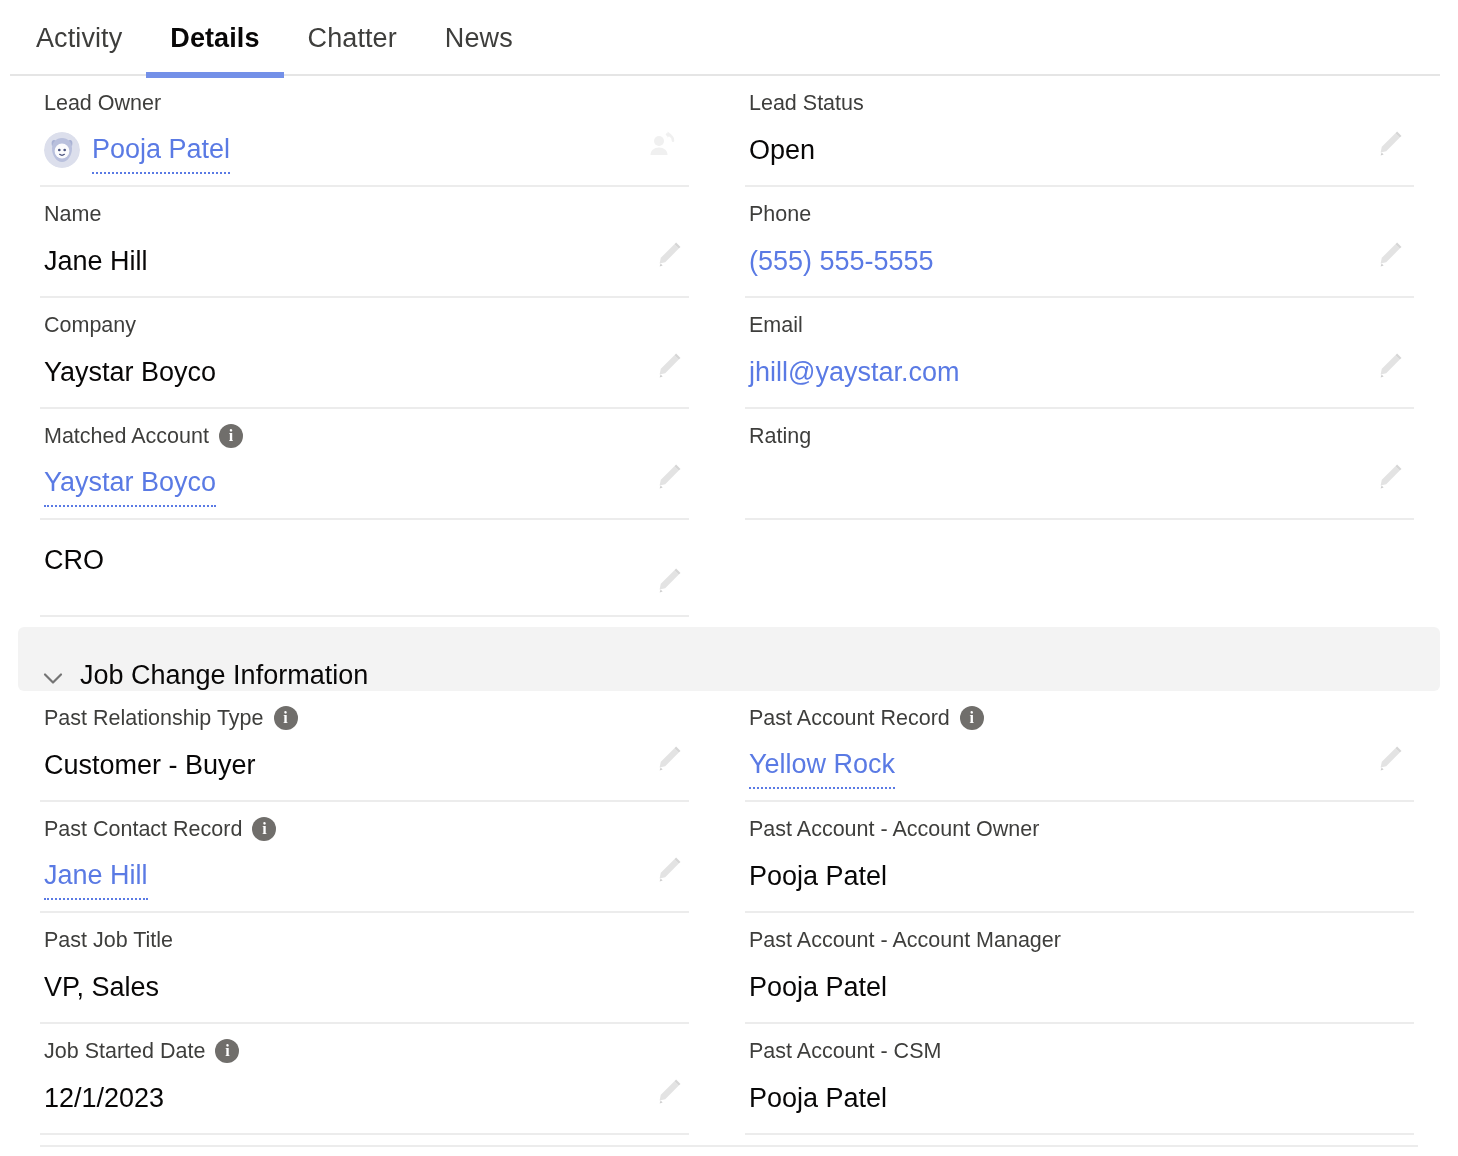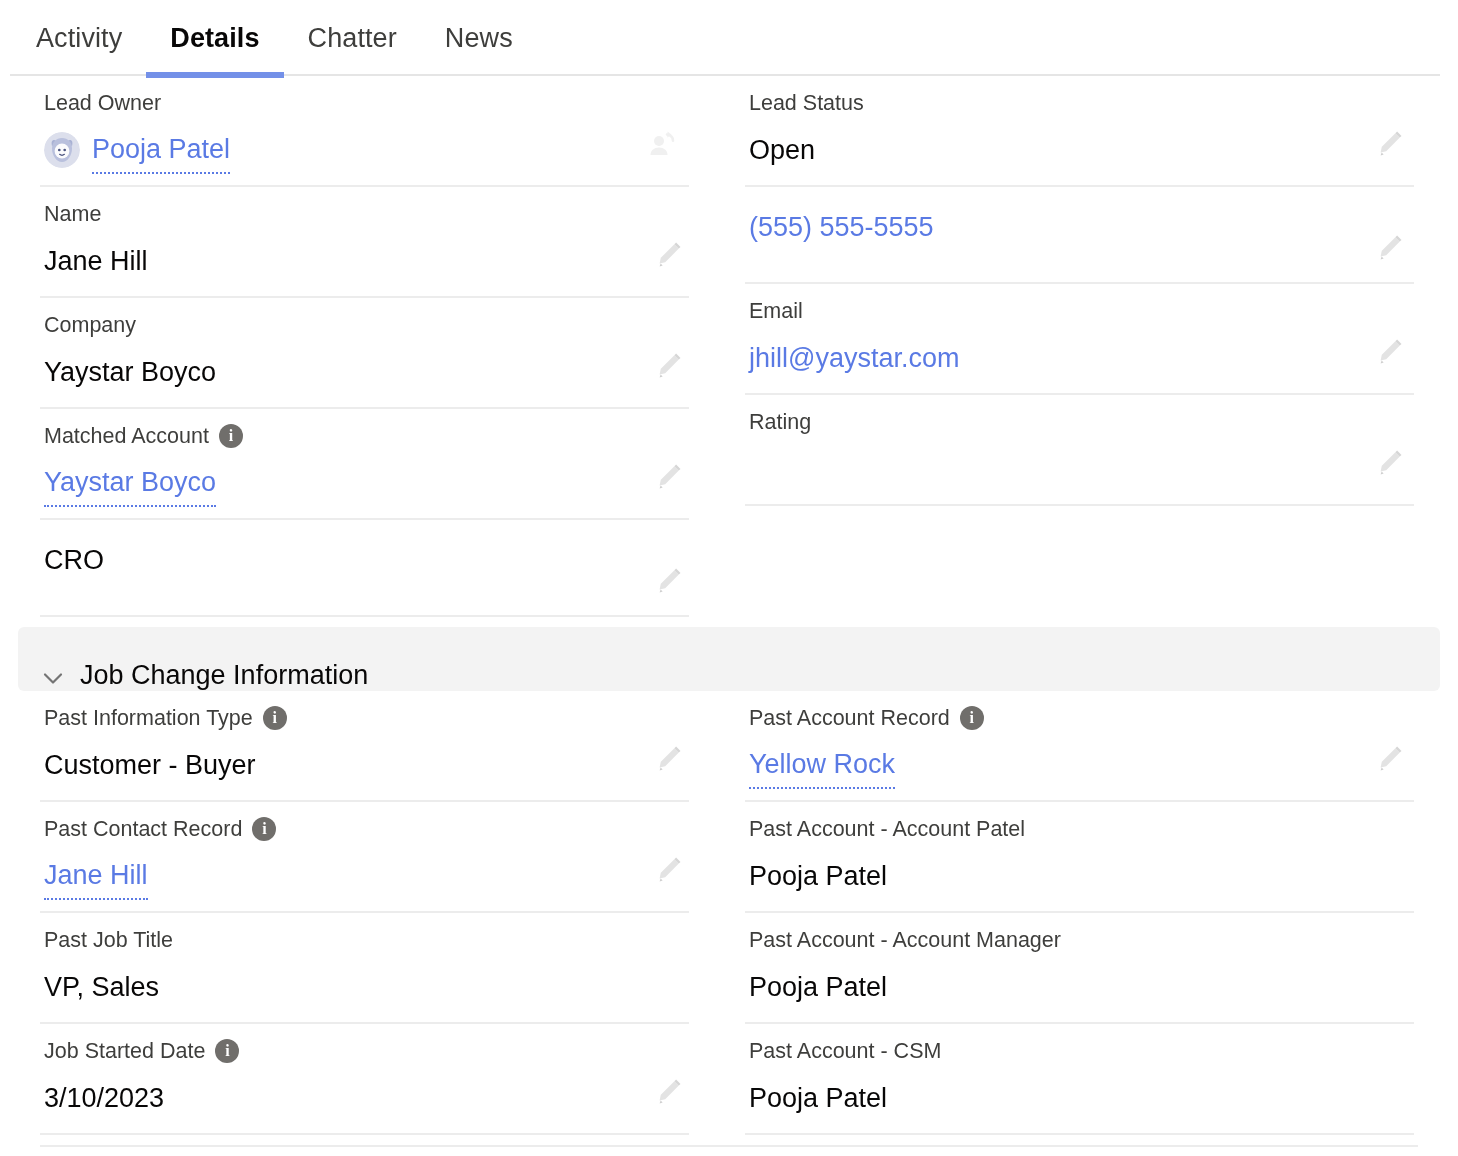--- a/index.html
+++ b/index.html
@@ -316,20 +316,23 @@
       <span class="pencil">
         <svg viewBox="0 0 30 30" width="30" height="30" aria-hidden="true">
           <path d="M21.4 4.2l4.4 4.4-13.6 13.6-5.6 1.2 1.2-5.6z" fill="#e3e3e3"></path>
           <path d="M7.6 23.4l-1.0 3.0 3.0-1.0z" fill="#cfcfcf"></path>
           <path d="M21.4 4.2l4.4 4.4 1.7-1.7-4.4-4.4z" fill="#d6d6d6"></path>
         </svg>
       </span>
     </div>
 
     <div class="field">
+      <div class="flabel">
+        <span>Phone</span>
+      </div>
       <div class="fvalue">
         <a class="link-plain">(555) 555-5555</a>
       </div>
       <span class="pencil">
         <svg viewBox="0 0 30 30" width="30" height="30" aria-hidden="true">
           <path d="M21.4 4.2l4.4 4.4-13.6 13.6-5.6 1.2 1.2-5.6z" fill="#e3e3e3"></path>
           <path d="M7.6 23.4l-1.0 3.0 3.0-1.0z" fill="#cfcfcf"></path>
           <path d="M21.4 4.2l4.4 4.4 1.7-1.7-4.4-4.4z" fill="#d6d6d6"></path>
         </svg>
       </span>
@@ -378,21 +381,21 @@
   </span>
   <span class="section-title">Job Change Information</span>
 </div>
 
 <div class="fields">
 
   <div class="col left">
 
     <div class="field">
       <div class="flabel">
-        <span>Past Information Type</span>
+        <span>Past Relationship Type</span>
         <span class="info-icon">i</span>
       </div>
       <div class="fvalue">
         <span>Customer - Buyer</span>
       </div>
       <span class="pencil">
         <svg viewBox="0 0 30 30" width="30" height="30" aria-hidden="true">
           <path d="M21.4 4.2l4.4 4.4-13.6 13.6-5.6 1.2 1.2-5.6z" fill="#e3e3e3"></path>
           <path d="M7.6 23.4l-1.0 3.0 3.0-1.0z" fill="#cfcfcf"></path>
           <path d="M21.4 4.2l4.4 4.4 1.7-1.7-4.4-4.4z" fill="#d6d6d6"></path>
@@ -425,21 +428,21 @@
         <span>VP, Sales</span>
       </div>
     </div>
 
     <div class="field">
       <div class="flabel">
         <span>Job Started Date</span>
         <span class="info-icon">i</span>
       </div>
       <div class="fvalue">
-        <span>3/10/2023</span>
+        <span>12/1/2023</span>
       </div>
       <span class="pencil">
         <svg viewBox="0 0 30 30" width="30" height="30" aria-hidden="true">
           <path d="M21.4 4.2l4.4 4.4-13.6 13.6-5.6 1.2 1.2-5.6z" fill="#e3e3e3"></path>
           <path d="M7.6 23.4l-1.0 3.0 3.0-1.0z" fill="#cfcfcf"></path>
           <path d="M21.4 4.2l4.4 4.4 1.7-1.7-4.4-4.4z" fill="#d6d6d6"></path>
         </svg>
       </span>
     </div>
 
@@ -459,21 +462,21 @@
         <svg viewBox="0 0 30 30" width="30" height="30" aria-hidden="true">
           <path d="M21.4 4.2l4.4 4.4-13.6 13.6-5.6 1.2 1.2-5.6z" fill="#e3e3e3"></path>
           <path d="M7.6 23.4l-1.0 3.0 3.0-1.0z" fill="#cfcfcf"></path>
           <path d="M21.4 4.2l4.4 4.4 1.7-1.7-4.4-4.4z" fill="#d6d6d6"></path>
         </svg>
       </span>
     </div>
 
     <div class="field">
       <div class="flabel">
-        <span>Past Account - Account Patel</span>
+        <span>Past Account - Account Owner</span>
       </div>
       <div class="fvalue">
         <span>Pooja Patel</span>
       </div>
     </div>
 
     <div class="field">
       <div class="flabel">
         <span>Past Account - Account Manager</span>
       </div>

